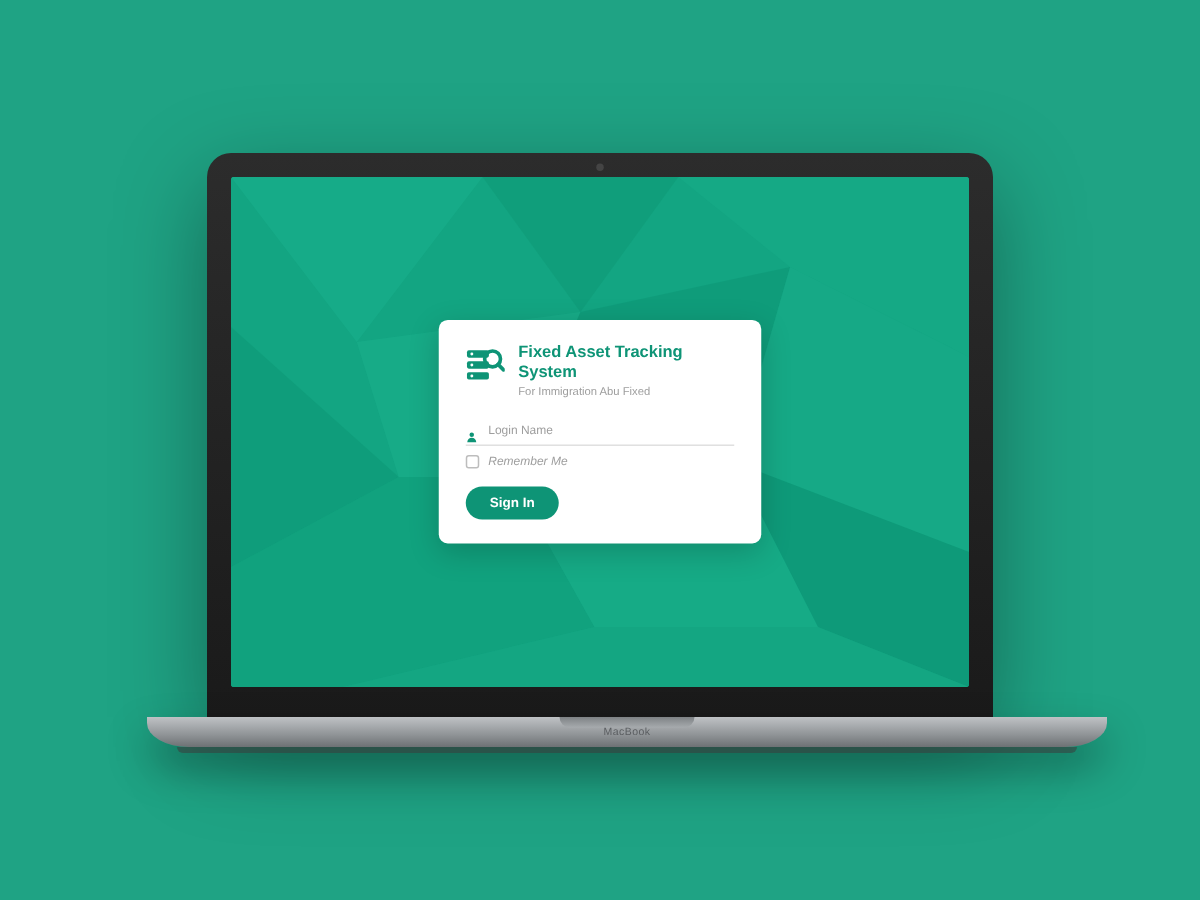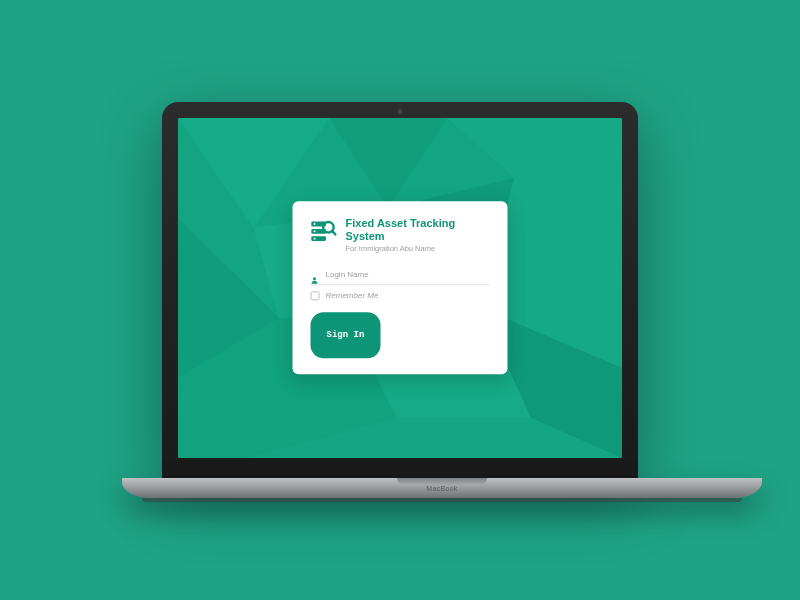--- a/index.html
+++ b/index.html
@@ -9,21 +9,21 @@
     background: #1fa384;
     font-family: -apple-system, BlinkMacSystemFont, "Segoe UI", Arial, sans-serif;
     display: flex;
     align-items: center;
     justify-content: center;
     overflow: hidden;
   }
 
   
   .laptop {
-    width: 476px;
+    width: 524px;
     position: relative;
   }
   .screen-frame {
     background: linear-gradient(180deg, #2c2c2c 0%, #1a1a1a 100%);
     border-radius: 16px 16px 0 0;
     padding: 16px 16px 20px 16px;
     box-shadow: 0 20px 60px rgba(0,0,0,0.35);
     position: relative;
   }
   .camera {
@@ -125,25 +125,24 @@
   .remember .lbl {
     font-size: 8px;
     color: #9e9e9e;
   }
 
   .signin-btn {
     background: #0e9476;
     color: #fff;
     border: none;
     border-radius: 13px;
-    padding: 18px 16px;
+    padding: 6px 16px;
     font-size: 9px;
     font-weight: 600;
     cursor: pointer;
-    font-family: Liberation Mono, monospace;
   }
 
   
   .base {
     position: relative;
     width: 640px;
     margin-left: -40px;
     height: 20px;
     background: linear-gradient(180deg, #bfc2c5 0%, #8f9396 60%, #6d7174 100%);
     border-radius: 0 0 28px 28px / 0 0 16px 16px;
@@ -215,21 +214,21 @@
               <rect x="1" y="13" width="18" height="6" rx="1.5" fill="#0e9476"></rect>
               <circle cx="5" cy="16" r="1.2" fill="#fff"></circle>
               <rect x="1" y="22" width="18" height="6" rx="1.5" fill="#0e9476"></rect>
               <circle cx="5" cy="25" r="1.2" fill="#fff"></circle>
               <circle cx="22" cy="11" r="6.5" fill="none" stroke="#0e9476" stroke-width="3"></circle>
               <line x1="26.5" y1="15.5" x2="31" y2="20" stroke="#0e9476" stroke-width="3" stroke-linecap="round"></line>
             </svg>
           </div>
           <div class="brand-text">
             <div class="title">Fixed Asset Tracking System</div>
-            <div class="subtitle">For Immigration Abu Name</div>
+            <div class="subtitle">For Immigration Abu Fixed</div>
           </div>
         </div>
 
         <div class="field">
           <span class="icn">
             <svg viewBox="0 0 16 16">
                 <circle cx="8" cy="5" r="3" fill="#0e9476"></circle>
                 <path d="M2 15c0-3.3 2.7-6 6-6s6 2.7 6 6" fill="#0e9476"></path>
               </svg>
           </span>

